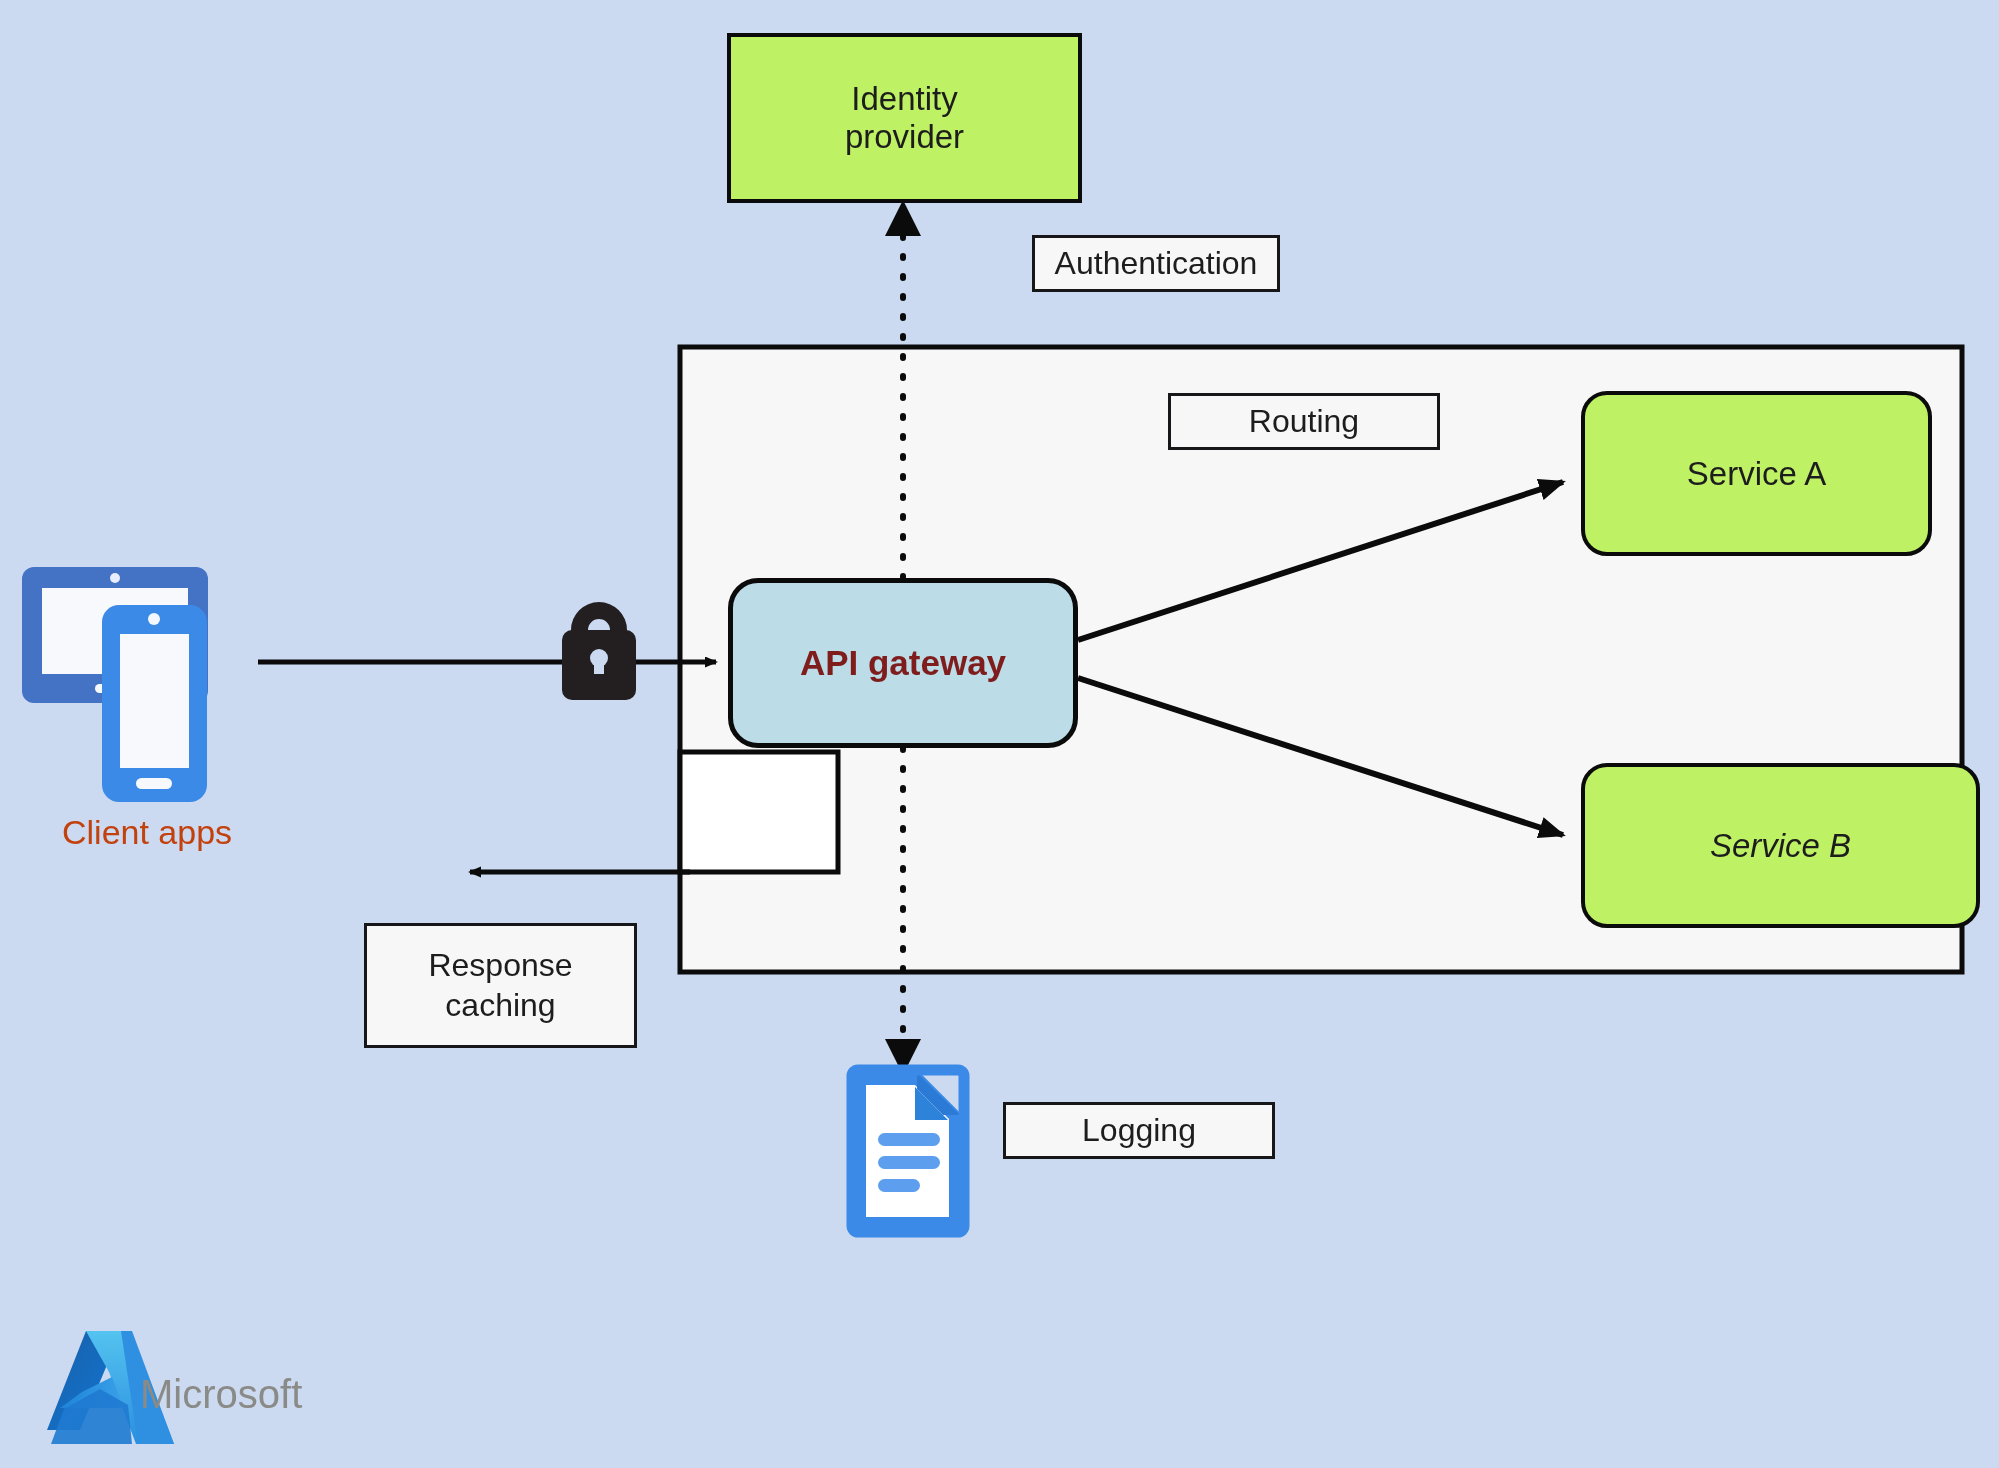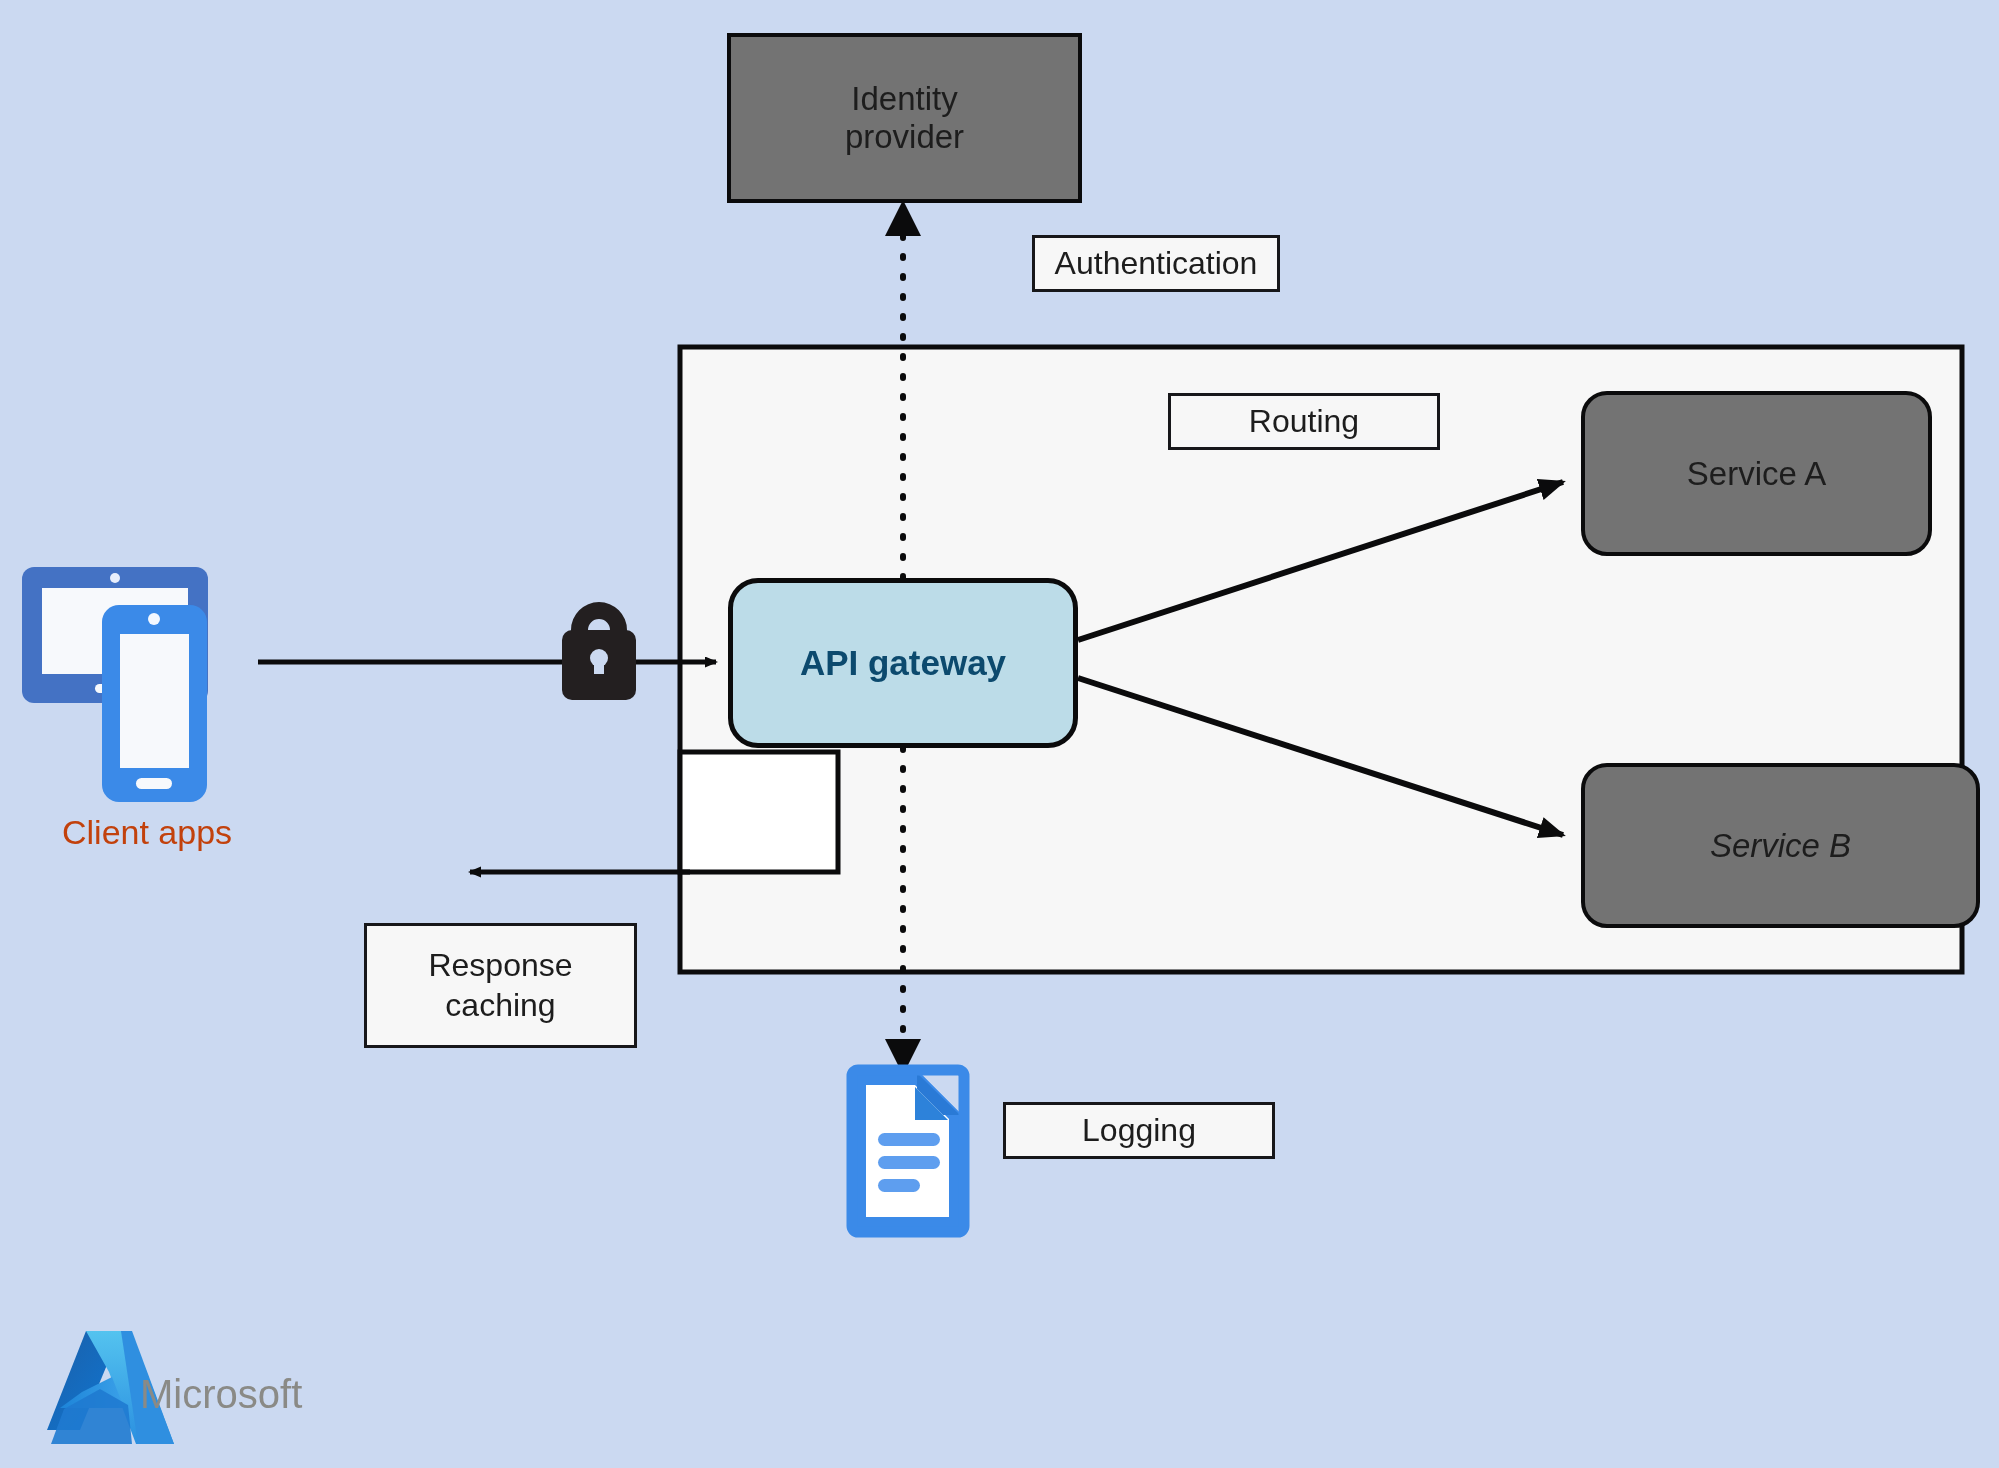--- a/index.html
+++ b/index.html
@@ -20,37 +20,37 @@
     display:flex;align-items:center;justify-content:center;
     text-align:center;
     color:#1d1d1d;
     font-size:32px;
     line-height:1.22;
     box-sizing:border-box;
     z-index:5;
   }
   .node-box{
     position:absolute;
-    background:#737373;
+    background:#bef264;
     border:4px solid #0b0b0c;
     display:flex;align-items:center;justify-content:center;
     text-align:center;
     color:#1d1d1d;
     font-size:33px;
     box-sizing:border-box;
     z-index:5;
   }
   .rounded{border-radius:26px;}
   .gateway{
     position:absolute;
     background:#bcdce8;
     border:5px solid #0b0b0c;
     border-radius:30px;
     display:flex;align-items:center;justify-content:center;
-    font-weight:bold;font-size:35px;color:#0c4a6e;
+    font-weight:bold;font-size:35px;color:#7f1d1d;
     box-sizing:border-box;
     z-index:6;
   }
   .plain-text{
     position:absolute;
     color:#c2410c;font-size:34px;
     z-index:6;white-space:nowrap;
   }
   .azure-text{
     position:absolute;

